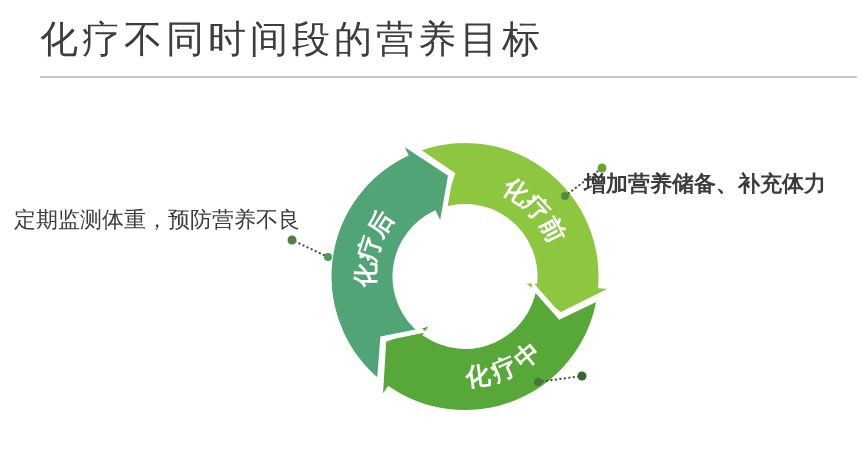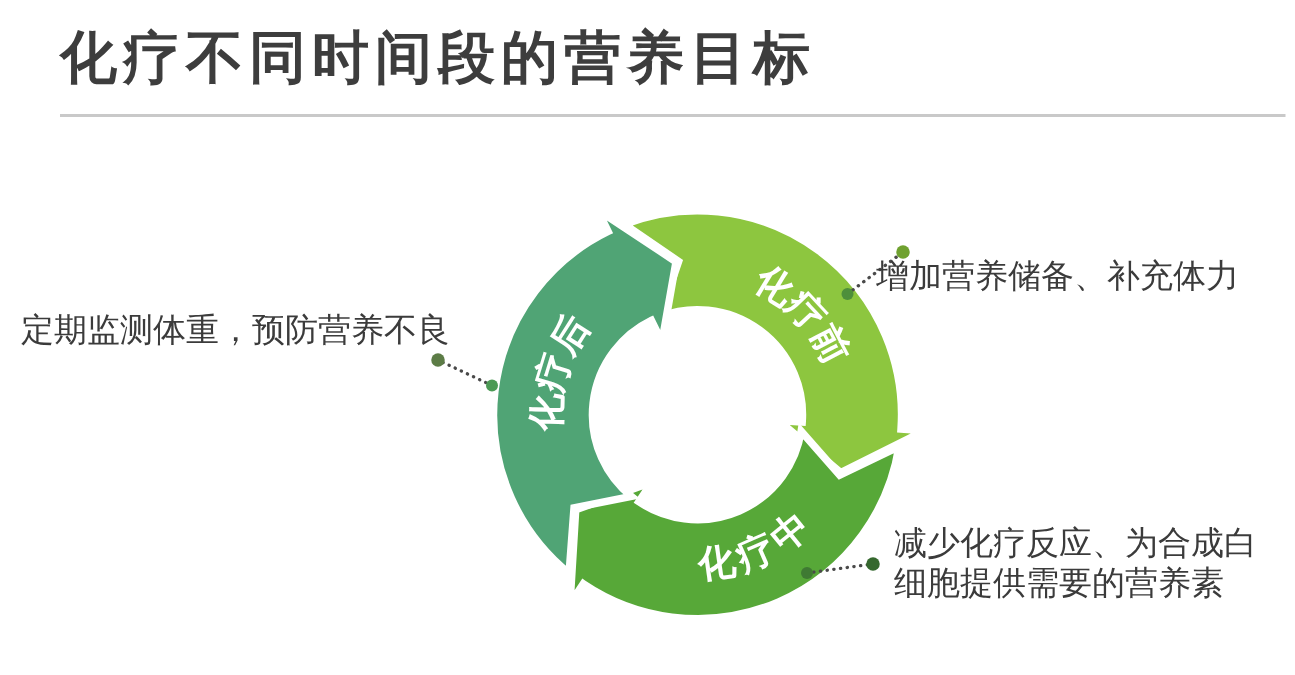--- a/index.html
+++ b/index.html
@@ -11,21 +11,21 @@
     overflow: hidden;
     font-family: "Liberation Sans", "DejaVu Sans", sans-serif;
   }
   .title {
     position: absolute;
     left: 40px;
     top: 16px;
     margin: 0;
     font-size: 38px;
     line-height: 46px;
-    font-weight: 700;
+    font-weight: 400;
     letter-spacing: 4px;
     color: #3d3d3d;
     white-space: nowrap;
   }
   .title-rule {
     position: absolute;
     left: 40px;
     top: 76px;
     width: 817px;
     height: 2px;
@@ -39,21 +39,21 @@
     height: 450px;
   }
   .ann {
     position: absolute;
     color: #3b3b3b;
     font-size: 22px;
     font-weight: 500;
     line-height: 27px;
   }
   .ann-left  { left: 14px;  top: 206px; white-space: nowrap; }
-  .ann-tr    { left: 584px; top: 170px; white-space: nowrap; }
+  .ann-tr    { left: 584px; top: 170px; white-space: nowrap; font-weight: bold; }
   .ann-br    { left: 596px; top: 348px; width: 252px; }
   .seg-label {
     font-family: "Liberation Sans", "DejaVu Sans", sans-serif;
     font-size: 25px;
     font-weight: 600;
     letter-spacing: 2px;
     fill: #ffffff;
   }
 </style>
 </head>
@@ -85,15 +85,14 @@
       <circle cx="292" cy="240" r="4.5" fill="#5C7C46"></circle>
       <line x1="538" y1="382" x2="582" y2="376" stroke="#4A4A4A" stroke-width="2.2" stroke-dasharray="0.2 4.3" stroke-linecap="round"></line>
       <circle cx="538" cy="382" r="4" fill="#3F7A33"></circle>
       <circle cx="582" cy="376" r="4.5" fill="#35682E"></circle>
     </svg>
 
   <div class="ann ann-left">定期监测体重，预防营养不良</div>
 
   <div class="ann ann-tr">增加营养储备、补充体力</div>
 
-  <div class="ann ann-br">减少化疗反应、为合成白细胞提供需要的营养素</div>
 
 </div>
 
 </body></html>

